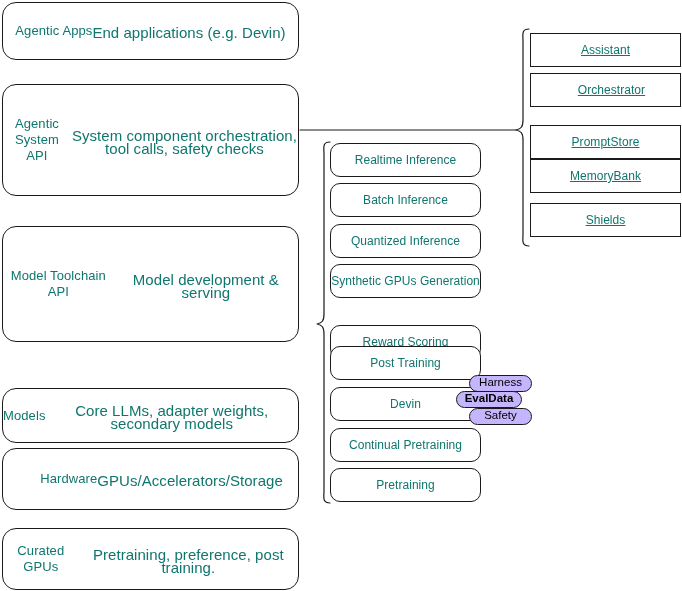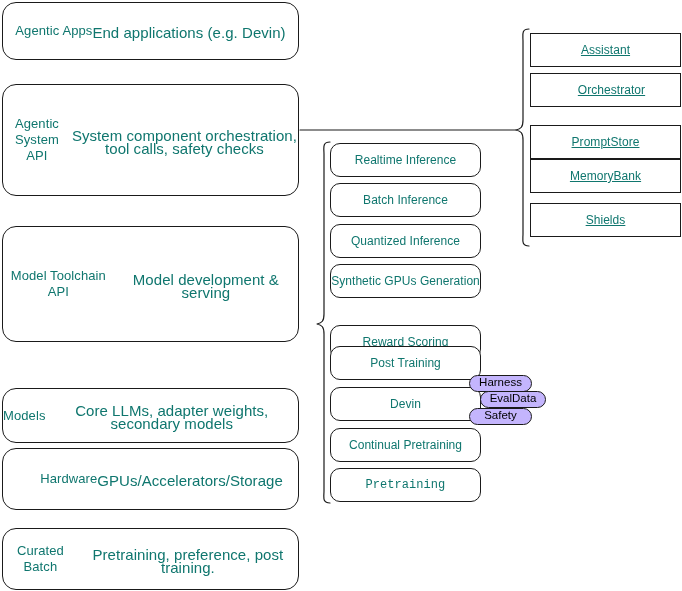--- a/index.html
+++ b/index.html
@@ -136,21 +136,21 @@
     <div class="title">Models</div>
     <div class="subtitle">Core LLMs, adapter weights, secondary models</div>
   </div>
 
   <div class="node layer" style="top:448px;height:62px;padding-left:22px;">
     <div class="title">Hardware</div>
     <div class="subtitle">GPUs/Accelerators/Storage</div>
   </div>
 
   <div class="node layer" style="top:528px;height:62px;">
-    <div class="title">Curated Batch</div>
+    <div class="title">Curated GPUs</div>
     <div class="subtitle">Pretraining, preference, post training.</div>
   </div>
 
   <div class="connector" style="left:0;top:0;width:682px;height:591px;">
     <svg width="682" height="591" viewBox="0 0 682 591">
       <path class="line-path" d="M 300 130 L 516 130"></path>
     </svg>
   </div>
 
   <div class="connector" style="left:0;top:0;width:682px;height:591px;">
@@ -194,28 +194,28 @@
   </div>
   <div class="node mid" style="top:346px;">
     <span>Post Training</span>
   </div>
   <div class="node mid" style="top:387px;">
     <span>Devin</span>
   </div>
   <div class="node mid" style="top:428px;">
     <span>Continual Pretraining</span>
   </div>
-  <div class="node mid" style="top:468px;font-family:Liberation Mono, monospace;">
+  <div class="node mid" style="top:468px;">
     <span>Pretraining</span>
   </div>
 
   <div class="pill" style="left:469px;top:375px;width:63px;">
     <span>Harness</span>
   </div>
-  <div class="pill" style="left:480px;top:391px;width:66px;">
+  <div class="pill" style="left:456px;top:391px;width:66px;font-weight:bold;">
     <span>EvalData</span>
   </div>
   <div class="pill" style="left:469px;top:408px;width:63px;">
     <span>Safety</span>
   </div>
 
   <div class="node right" style="top:33px;">
     <span>Assistant</span>
   </div>
   <div class="node right" style="top:73px;padding-left:12px;">

